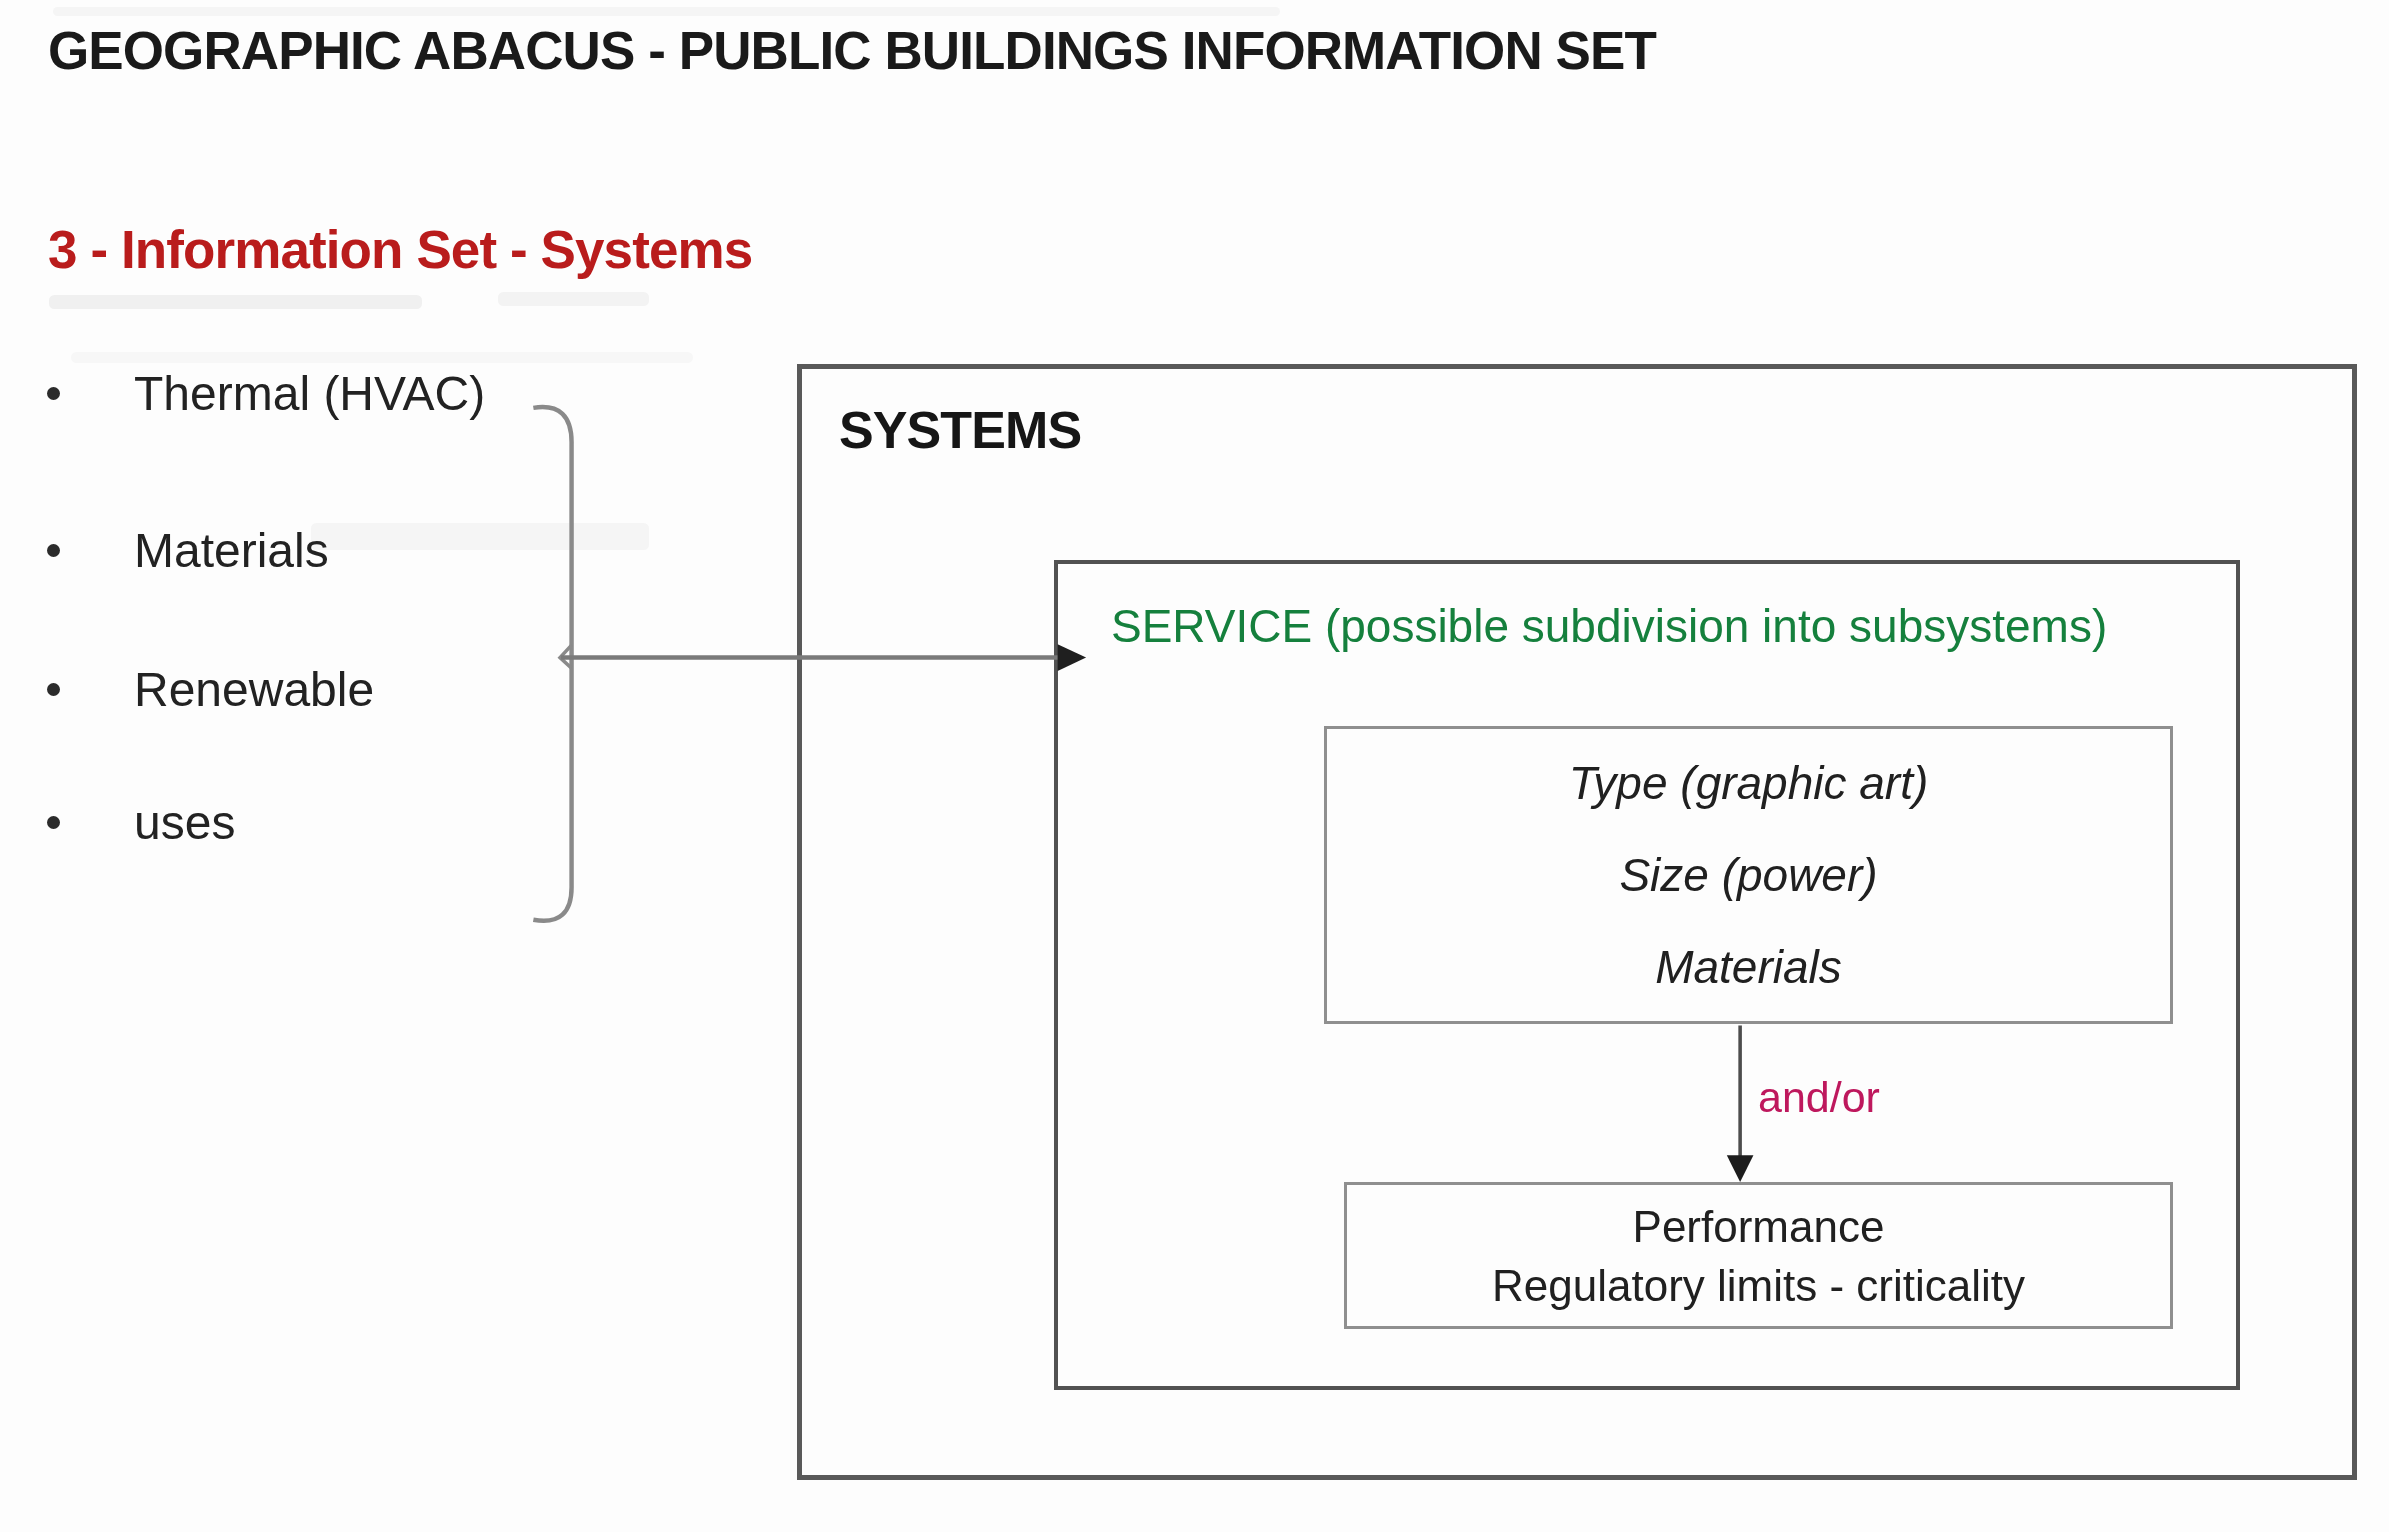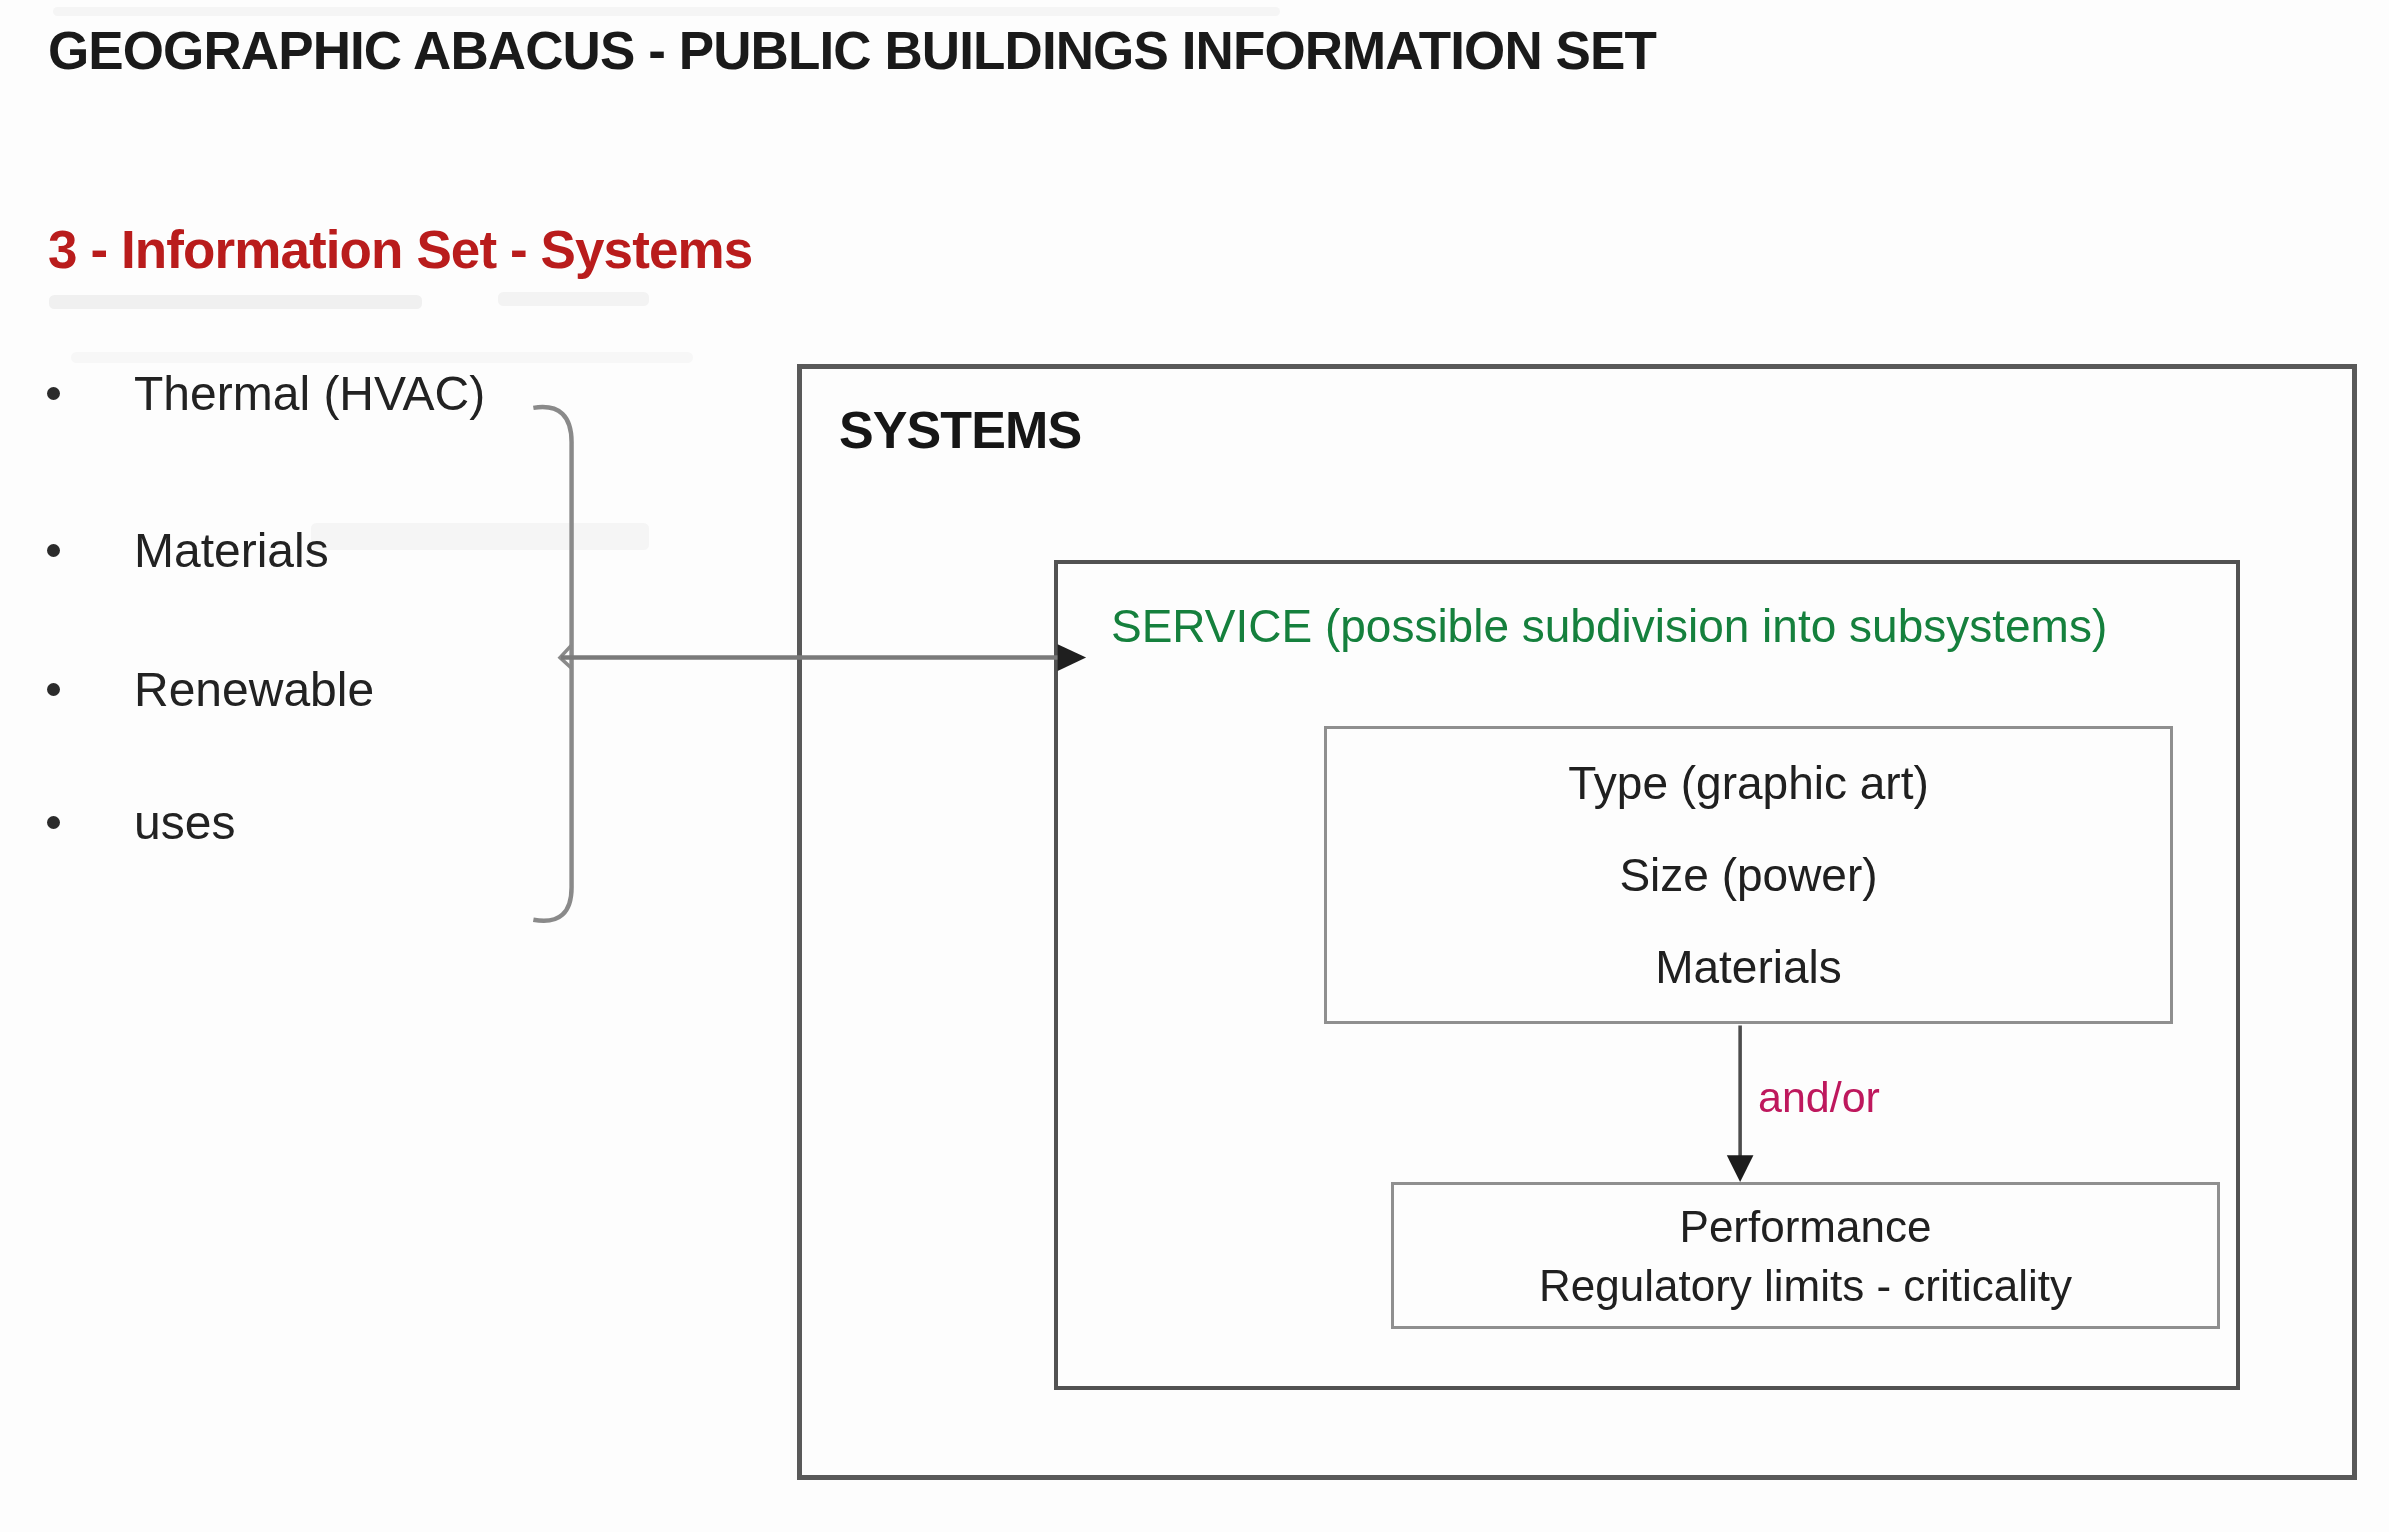--- a/index.html
+++ b/index.html
@@ -54,33 +54,33 @@
     left:1054px; top:560px; width:1186px; height:830px;
     border:4.4px solid #525252;
   }
   .service-line {
     left:1111px; top:601px; width:1120px;
     font-size:46px; line-height:50px; white-space:nowrap; color:#15803d;
   }
   .spec-box {
     left:1324px; top:726px; width:849px; height:298px;
     border:3.6px solid #8f8f8f;
-    display:flex; flex-direction:column; justify-content:center; align-items:center;
+    display:flex; flex-direction:column; justify-content:center; align-items:center;font-style:italic;
   }
   .spec-box .box-line {
     font-size:46px; line-height:92px; text-align:center; color:#202020; white-space:nowrap;
   }
   .connector-label {
     left:1758px; top:1073px;
     font-size:43px; color:#be185d; white-space:nowrap;
   }
   .perf-box {
     left:1344px; top:1182px; width:829px; height:147px;
     border:3.6px solid #8f8f8f;
-    display:flex; flex-direction:column; justify-content:center; align-items:center;margin-left:47px;
+    display:flex; flex-direction:column; justify-content:center; align-items:center;
   }
   .perf-box .box-line {
     font-size:44px; line-height:59px; text-align:center; color:#202020; white-space:nowrap;
   }
 
   svg.overlay { left:0; top:0; pointer-events:none; }
 </style>
 </head>
 <body>
 

